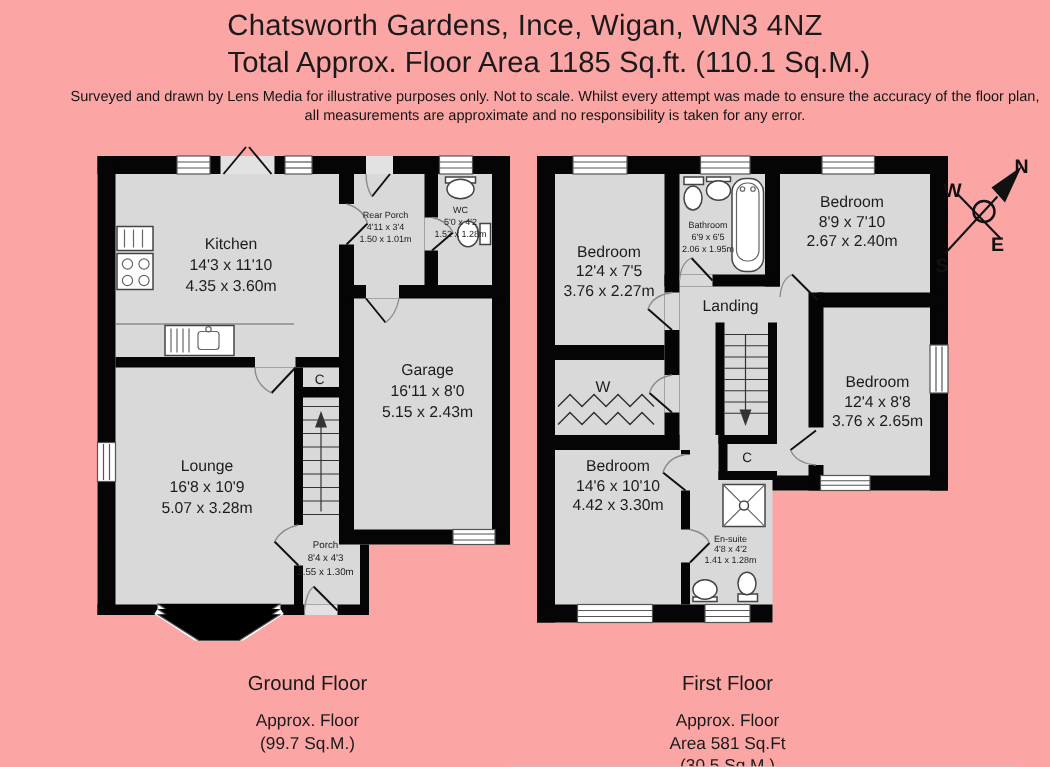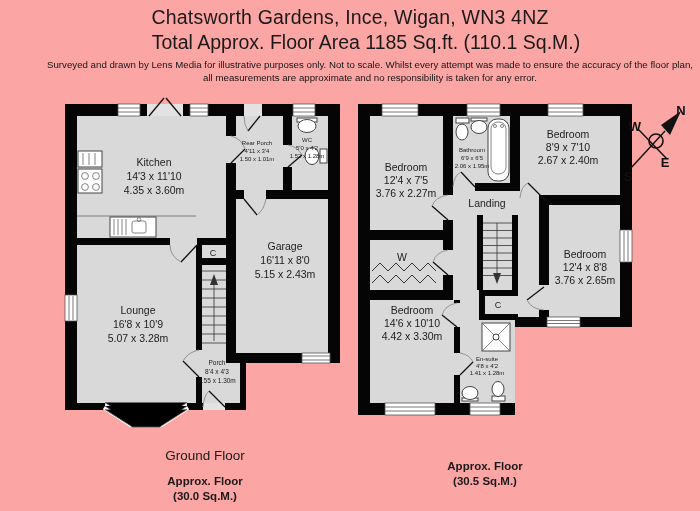--- a/index.html
+++ b/index.html
@@ -24,21 +24,21 @@
   .win{fill:#ffffff;stroke:#555;stroke-width:0.8;}
   .wline{stroke:#555;stroke-width:0.8;}
   .leaf{stroke:#111;stroke-width:1.3;fill:none;}
   .arc{stroke:#8a8a8a;stroke-width:0.9;fill:none;}
   .fix{fill:#ffffff;stroke:#444;stroke-width:1;}
   .fthin{fill:none;stroke:#666;stroke-width:0.8;}
   .tread{stroke:#333;stroke-width:0.8;}
   .zig{stroke:#333;stroke-width:1;fill:none;}
   .caption{position:absolute;width:300px;text-align:center;margin-top:12px;}
   .caption .fl{font-size:13.5px;}
-  .caption .ar{font-size:11.5px;line-height:15px;margin-top:11px;font-weight:bold;}
+  .caption .ar{font-size:11.5px;line-height:15px;margin-top:11px;}
   .comp-txt{font-size:13px;font-weight:bold;fill:#111;}
 </style>
 </head>
 <body>
 
 <div class="page">
 
   <div class="title">Chatsworth Gardens, Ince, Wigan, WN3 4NZ</div>
   <div class="subtitle">Total Approx. Floor Area 1185 Sq.ft. (110.1 Sq.M.)</div>
   <div class="disclaimer">
@@ -394,23 +394,25 @@
     <text class="comp-txt" x="66" y="22" text-anchor="middle">N</text>
     <text class="comp-txt" x="20" y="38" text-anchor="middle">W</text>
     <text class="comp-txt" x="50" y="74" text-anchor="middle">E</text>
     <text class="comp-txt" x="13" y="88" text-anchor="middle">S</text>
   </svg>
 
   <div class="caption" style="left:55px;top:436px">
     <div class="fl">Ground Floor</div>
     <div class="ar">
       <div>Approx. Floor</div>
-      <div>(30.0 Sq.M.)</div>
+      <div>(99.7 Sq.M.)</div>
     </div>
   </div>
   <div class="caption" style="left:335px;top:436px">
+    <div class="fl">First Floor</div>
     <div class="ar">
       <div>Approx. Floor</div>
+      <div>Area 581 Sq.Ft</div>
       <div>(30.5 Sq.M.)</div>
     </div>
   </div>
 
 </div>
 
 </body></html>

